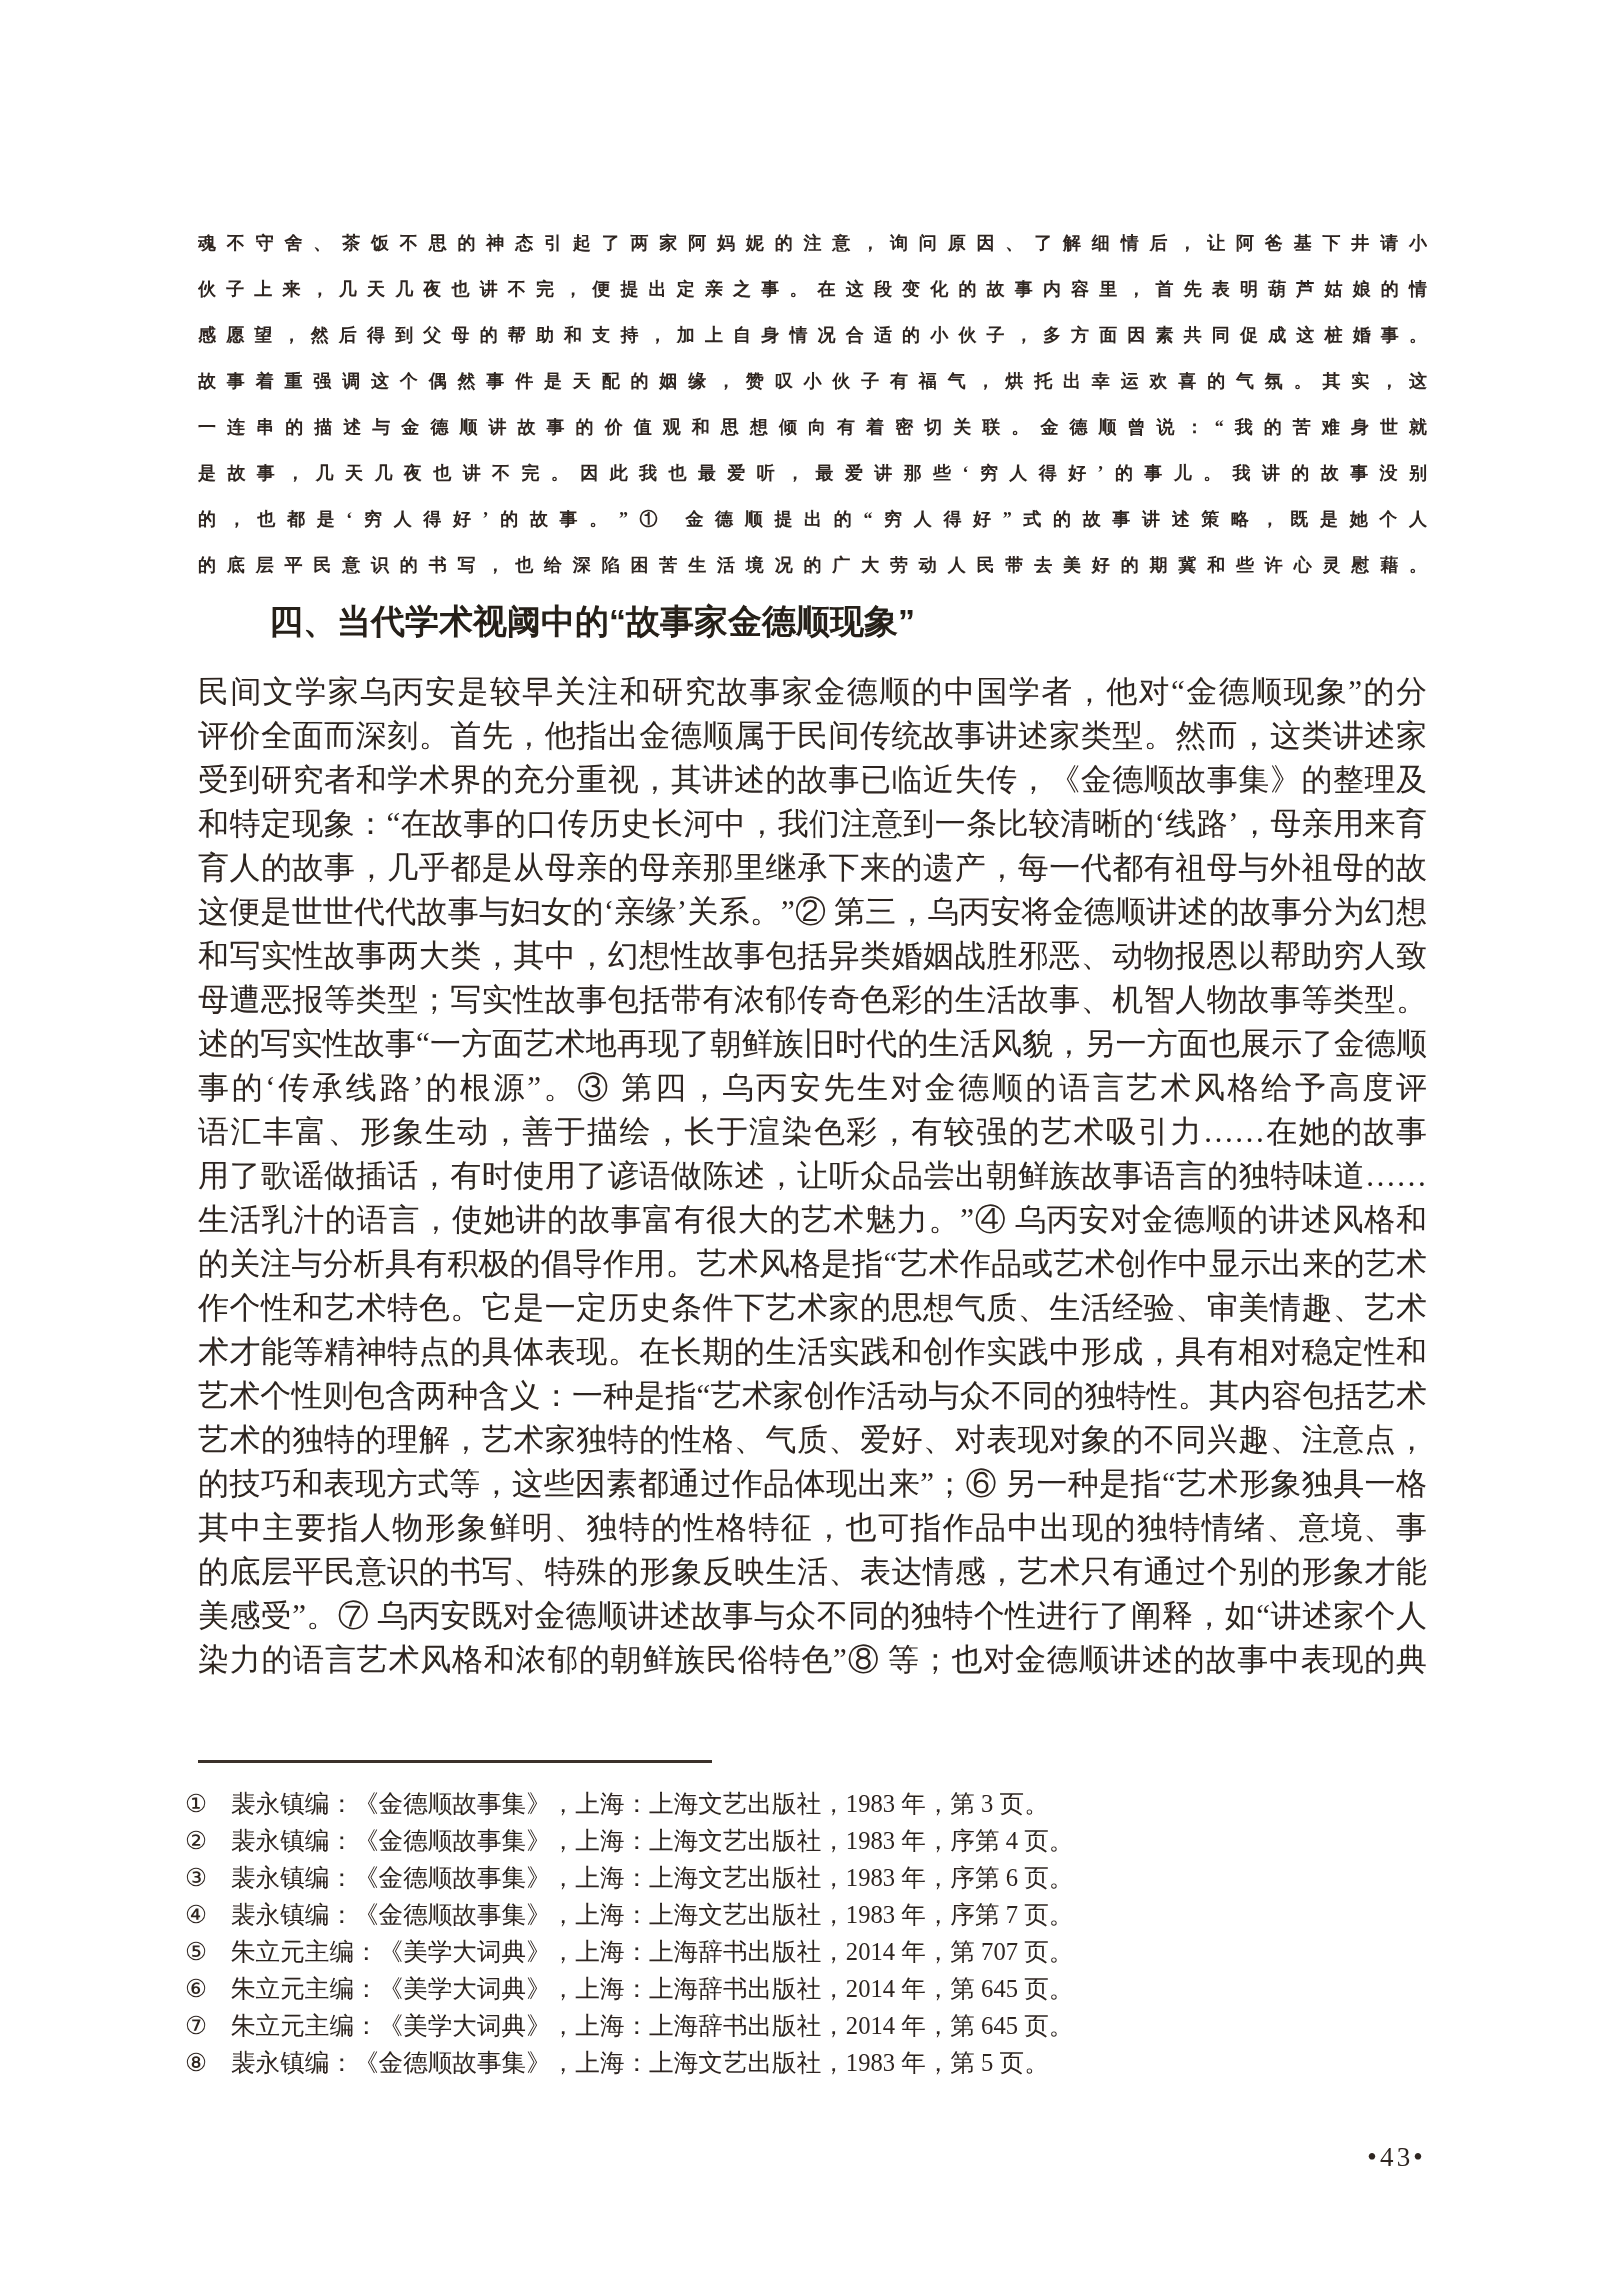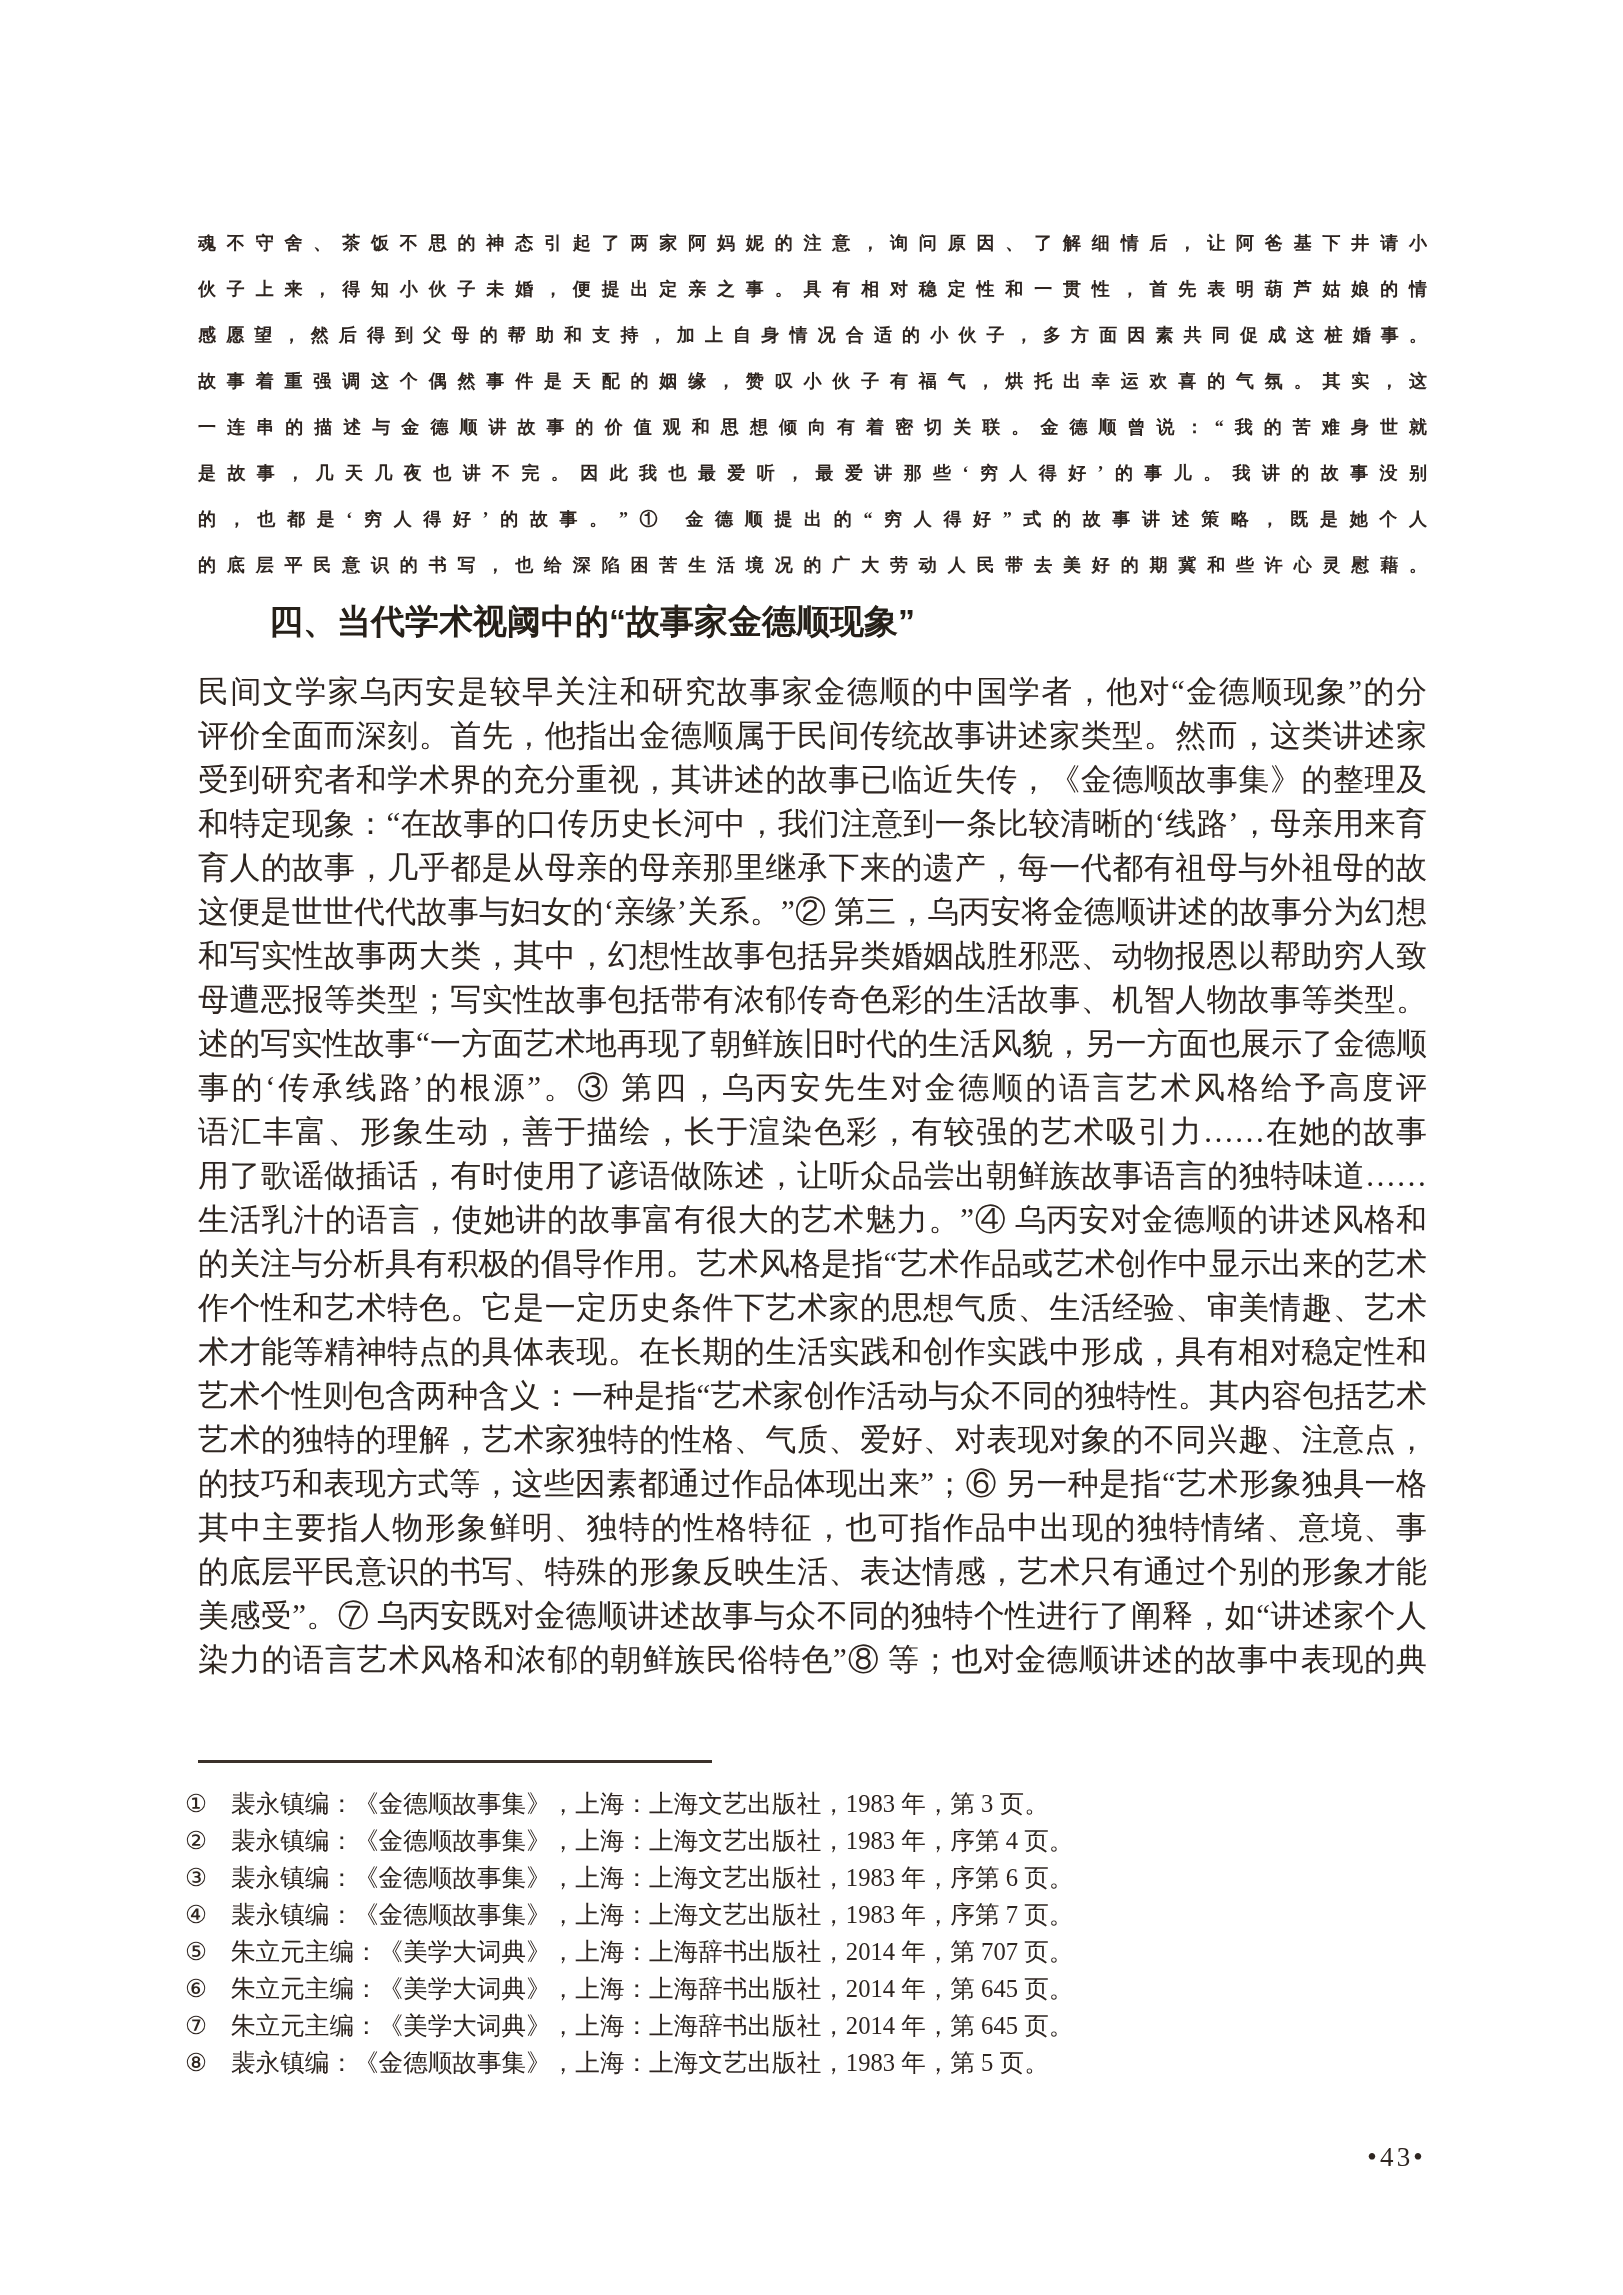--- a/index.html
+++ b/index.html
@@ -43,21 +43,21 @@
     color:#2e2520;
   }
 </style>
 </head>
 <body>
 
 <div class="page">
 
   <div class="text-block para para1">
     <div class="bline">魂不守舍、茶饭不思的神态引起了两家阿妈妮的注意，询问原因、了解细情后，让阿爸基下井请小</div>
-    <div class="bline">伙子上来，得知小伙子未婚，便提出定亲之事。具有相对稳定性和一贯性，首先表明葫芦姑娘的情</div>
+    <div class="bline">伙子上来，几天几夜也讲不完，便提出定亲之事。在这段变化的故事内容里，首先表明葫芦姑娘的情</div>
     <div class="bline">感愿望，然后得到父母的帮助和支持，加上自身情况合适的小伙子，多方面因素共同促成这桩婚事。</div>
     <div class="bline">故事着重强调这个偶然事件是天配的姻缘，赞叹小伙子有福气，烘托出幸运欢喜的气氛。其实，这</div>
     <div class="bline">一连串的描述与金德顺讲故事的价值观和思想倾向有着密切关联。金德顺曾说：“我的苦难身世就</div>
     <div class="bline">是故事，几天几夜也讲不完。因此我也最爱听，最爱讲那些‘穷人得好’的事儿。我讲的故事没别</div>
     <div class="bline">的，也都是‘穷人得好’的故事。”① 金德顺提出的“穷人得好”式的故事讲述策略，既是她个人</div>
     <div class="bline">的底层平民意识的书写，也给深陷困苦生活境况的广大劳动人民带去美好的期冀和些许心灵慰藉。</div>
   </div>
 
   <h2 class="heading">四、当代学术视阈中的“故事家金德顺现象”</h2>
 

